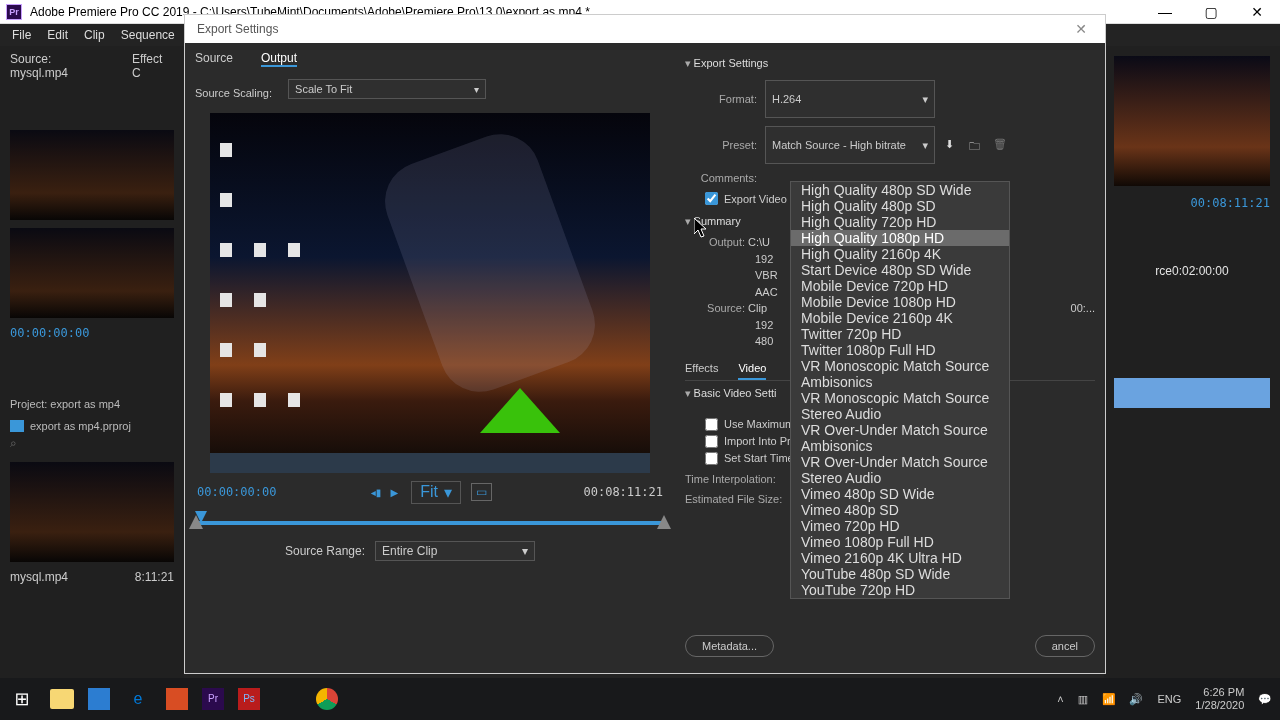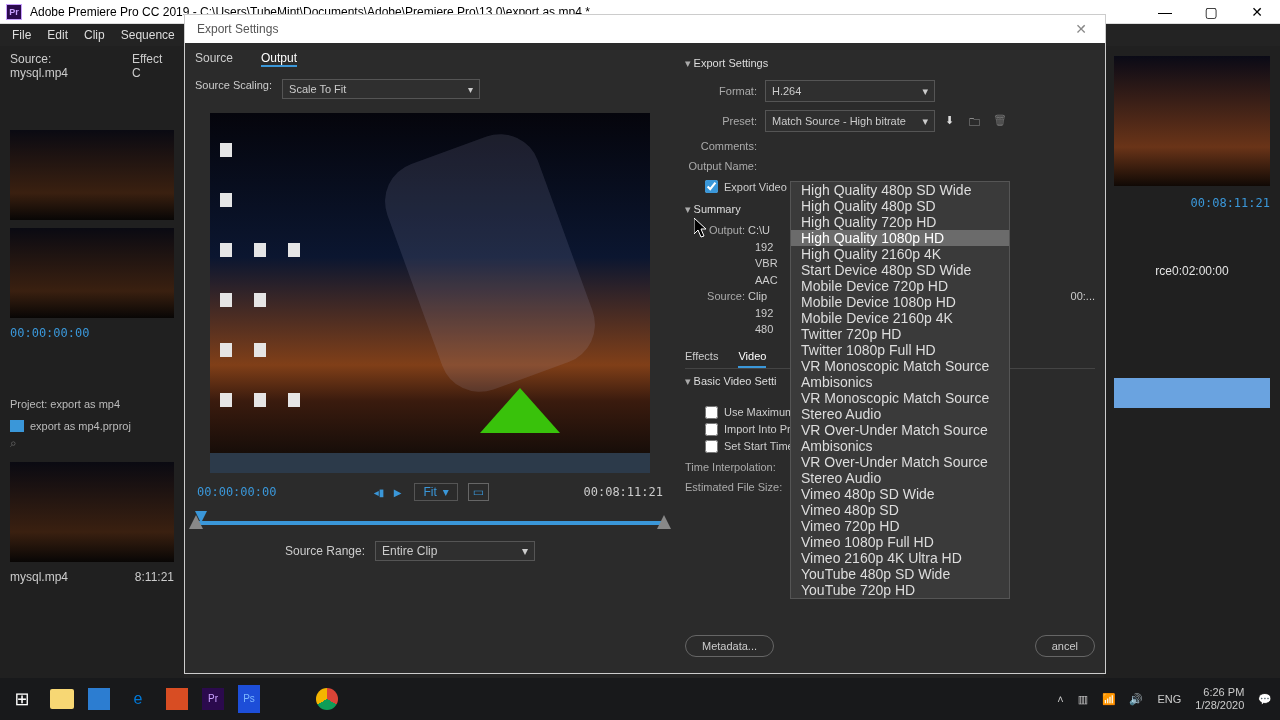--- a/index.html
+++ b/index.html
@@ -35,21 +35,21 @@
 }
 .dialog-titlebar { height:28px; background:#fff; display:flex; align-items:center; justify-content:space-between; padding:0 4px 0 12px; color:#555; }
 .dialog-titlebar .close-x { width:40px; height:26px; text-align:center; line-height:26px; color:#888; font-size:14px; }
 
 .dialog-body { flex:1; display:flex; background:#2b2b2b; }
 
 
 .left-panel { width:490px; display:flex; flex-direction:column; background:#2b2b2b; }
 .tabpath { padding:8px 10px; display:flex; gap:28px; }
 .tabpath span.sel { border-bottom:2px solid #3a97d9; color:#fff; }
-.scaling-row { padding:4px 10px 8px; display:flex; align-items:flex-start; gap:10px; font-size:11px; }
+.scaling-row { padding:4px 10px 8px; display:flex; align-items:flex-end; gap:16px; font-size:11px; }
 .scaling-row .select { display:flex; align-items:center; justify-content:space-between; border:1px solid #555; background:#2f2f2f; width:198px; height:20px; padding:0 6px; }
 .scaling-row .select .chev { font-size:10px; }
 
 .preview-area {
   flex:1; background:#2b2b2b; display:flex; flex-direction:column;
 }
 .preview-img {
   margin:6px auto; width:440px; height:360px;
   background:linear-gradient(to bottom, #05050c 0%, #0b1630 40%, #803f18 70%, #3a1b0e 80%, #090807 100%);
   position:relative;
@@ -59,39 +59,39 @@
 .preview-img .taskbar { position:absolute; bottom:0; left:0; right:0; height:20px; background:#2c3a4a; }
 .preview-img .desk-icons { position:absolute; left:10px; top:30px; display:flex; flex-direction:column; gap:36px; }
 .preview-img .desk-icons .row { display:flex; gap:22px; }
 .preview-img .desk-icons .ic { width:12px; height:14px; background:#e5e5e5; }
 
 .transport { display:flex; align-items:center; justify-content:space-between; padding:0 12px; height:26px; color:#3a97d9; }
 .transport .tc-left, .transport .tc-right { color:#3a97d9; font-size:12px; font-family:monospace; }
 .transport .tc-right { color:#ccc; }
 .transport .mid { display:flex; align-items:center; gap:10px; }
 .transport .play-icons span { margin:0 3px; font-size:10px; cursor:pointer; }
-.transport .fit-sel { border:1px solid #555; padding:1px 8px; font-size:12px; display:flex; align-items:center; gap:6px; }
+.transport .fit-sel { border:1px solid #555; padding:1px 8px; font-size:16px; display:flex; align-items:center; gap:6px; }
 
 .scrub { position:relative; height:32px; padding:0 10px; }
 .scrub .track { position:absolute; left:10px; right:10px; top:16px; height:4px; background:#3a97d9; }
 .scrub .head { position:absolute; left:10px; top:6px; width:0; height:0; border-left:6px solid transparent; border-right:6px solid transparent; border-top:12px solid #3a97d9; }
 .scrub .handleL, .scrub .handleR { position:absolute; top:10px; width:0; height:0; border-left:7px solid transparent; border-right:7px solid transparent; border-bottom:14px solid #888; }
 .scrub .handleL { left:4px; }
 .scrub .handleR { right:4px; }
 
 .source-range-row { display:flex; align-items:center; gap:10px; padding:4px 0 10px 100px; }
 .source-range-row .select { border:1px solid #555; background:#2f2f2f; width:160px; height:20px; padding:0 6px; display:flex; align-items:center; justify-content:space-between; }
 
 
 .right-panel { flex:1; background:#2b2b2b; padding:8px 10px; display:flex; flex-direction:column; font-size:11px; position:relative; }
 .section-head { color:#ddd; padding:6px 0; }
 .section-head::before { content:"▾ "; color:#aaa; }
 .form-row { display:flex; align-items:center; margin:4px 0; }
 .form-row .lbl { width:80px; text-align:right; color:#aaa; padding-right:8px; }
-.form-row .select { flex:0 0 170px; border:1px solid #555; background:#2f2f2f; height:22px; padding:0 6px; display:flex; align-items:center; justify-content:space-between; }
+.form-row .select { flex:0 0 170px; border:1px solid #555; background:#2f2f2f; height:38px; padding:0 6px; display:flex; align-items:center; justify-content:space-between; }
 .form-row .icons { display:flex; gap:10px; margin-left:10px; }
 .form-row .icons span { width:14px; height:14px; }
 
 .checkbox-row { display:flex; align-items:center; gap:6px; margin:4px 0 4px 20px; }
 .checkbox-row input { accent-color:#3a97d9; }
 
 .summary { color:#ccc; font-size:11px; line-height:1.5; }
 .summary .sub { padding-left:70px; }
 .tabs-row { display:flex; gap:20px; margin-top:8px; border-bottom:1px solid #444; }
 .tabs-row span { padding:4px 0; }
@@ -144,21 +144,21 @@
   justify-content:space-between; padding:0 8px;
 }
 .win-taskbar .apps { display:flex; gap:14px; align-items:center; }
 .tb-icon { width:28px; height:28px; display:flex; align-items:center; justify-content:center; font-size:16px; color:#fff; }
 .tb-icon.win { font-size:18px; }
 .tb-icon.folder { background:#f7d774; width:24px; height:20px; border-radius:2px; }
 .tb-icon.edge { color:#0078d7; }
 .tb-icon.vs { background:#2c7dd1; width:22px; height:22px; }
 .tb-icon.c  { background:#d84d23; width:22px; height:22px; }
 .tb-icon.pr { background:#2b0a4d; width:22px; height:22px; color:#c9a0ff; font-size:10px; line-height:22px; text-align:center; }
-.tb-icon.ps { background:#1d4ed8; width:22px; height:28px; color:#7cb9ff; font-size:10px; line-height:22px; text-align:center; }
+.tb-icon.ps { background:#b91c1c; width:22px; height:22px; color:#7cb9ff; font-size:10px; line-height:22px; text-align:center; }
 .tb-icon.chrome { width:22px; height:22px; border-radius:50%; background:conic-gradient(#db4437 0 120deg,#0f9d58 120deg 240deg,#f4b400 240deg 360deg); position:relative;}
 .win-taskbar .tray { display:flex; align-items:center; gap:14px; color:#ccc; font-size:11px; }
 .win-taskbar .tray .clock { text-align:right; line-height:1.2; }
 
 .chev { pointer-events:none; }
 
 
 .cursor { position:absolute; left:694px; top:218px; width:0; height:0; }
 .cursor svg { position:absolute; left:0; top:0; }
 
@@ -325,23 +325,20 @@
         </div>
         <div class="icons">
           <span style="color:#ddd;">⬇</span>
           <span style="color:#ddd;">🗀</span>
           <span style="color:#777;">🗑</span>
         </div>
       </div>
 
       <div class="form-row">
         <span class="lbl">Comments:</span>
-      </div>
-      <div class="form-row">
-        <span class="lbl">Output Name:</span>
       </div>
 
       <div class="checkbox-row">
         <input type="checkbox" checked="" style="">
         <span>Export Video</span>
       </div>
 
       <div class="section-head">Summary</div>
       <div class="summary">
         <div style="display:flex;"><span style="width:60px;text-align:right;color:#aaa;">Output:</span>&nbsp;<span>C:\U</span></div>

